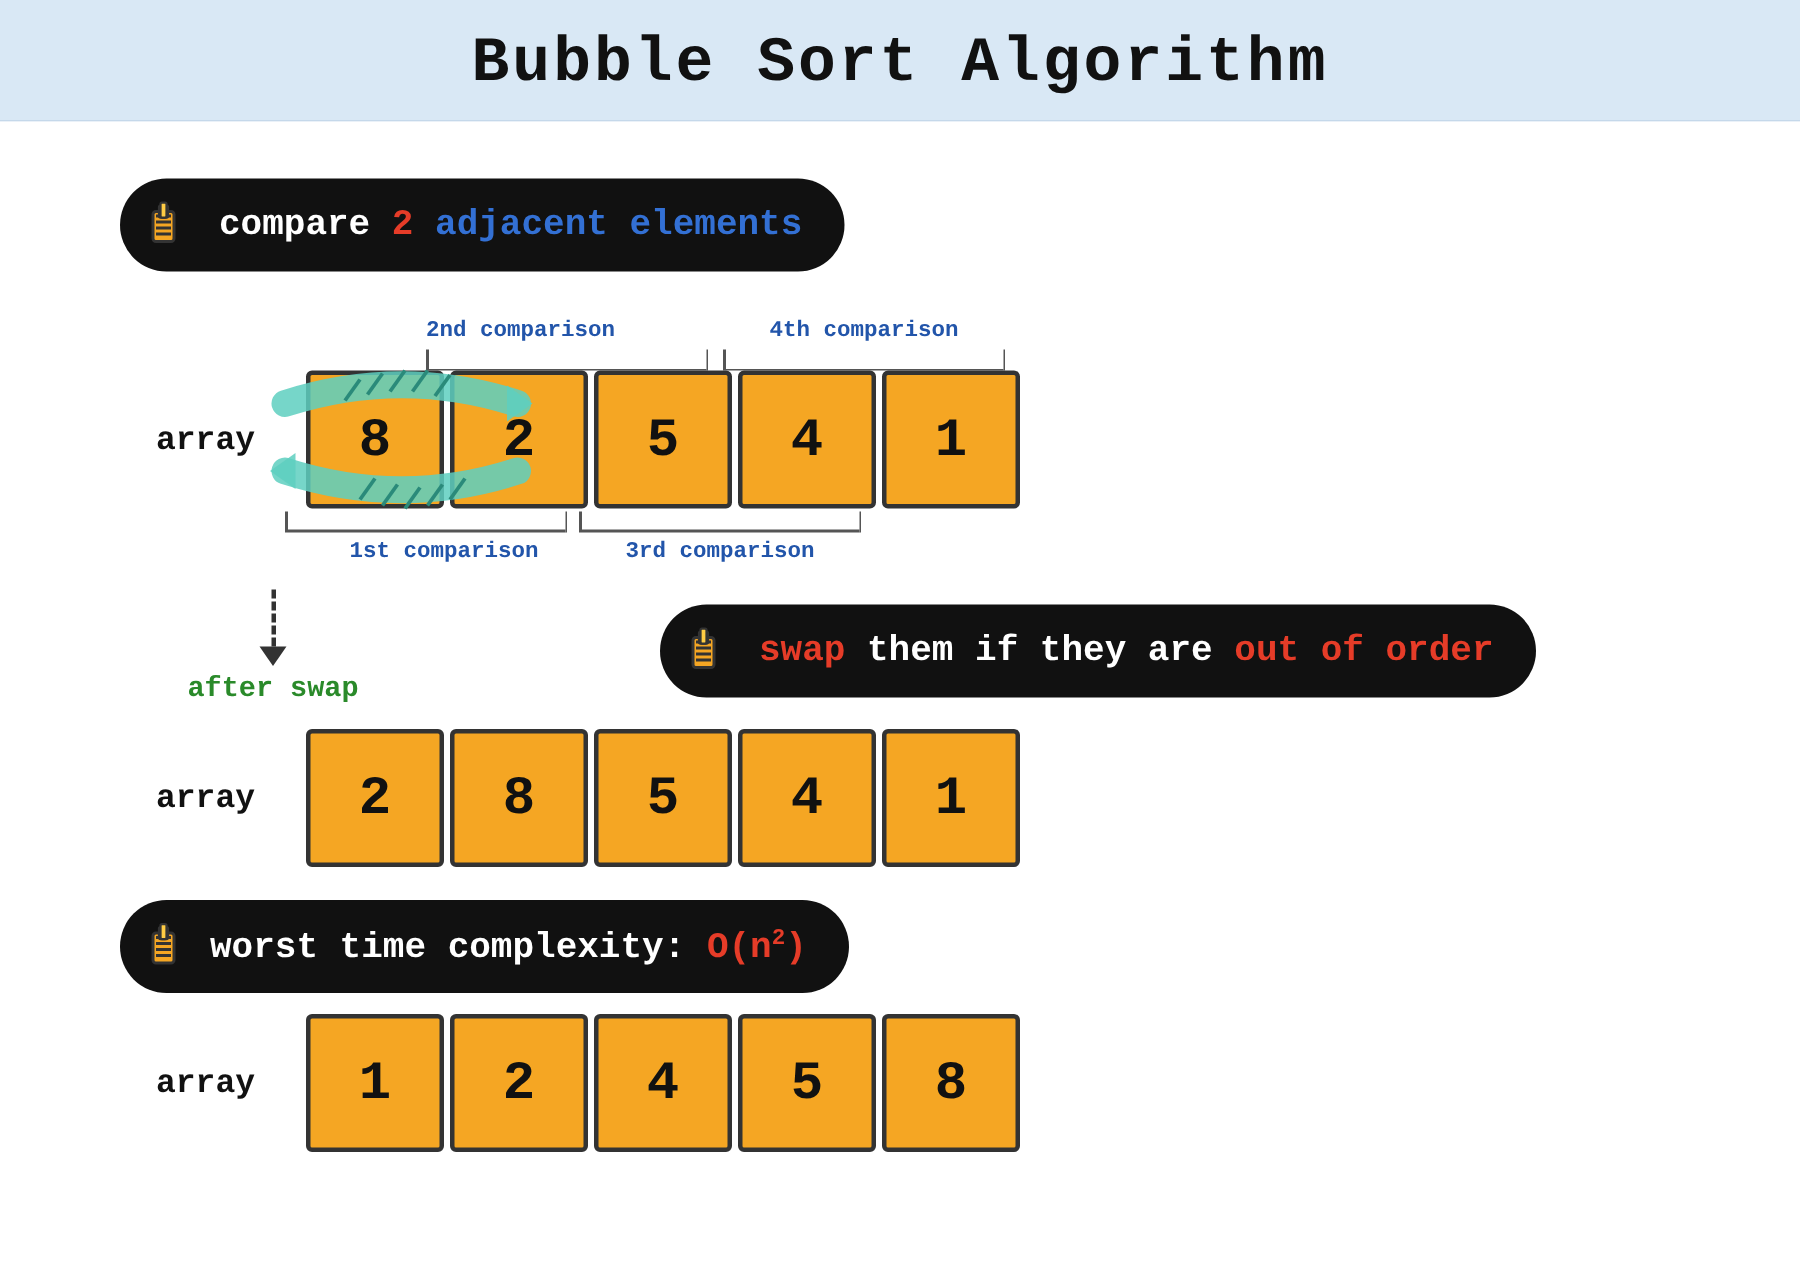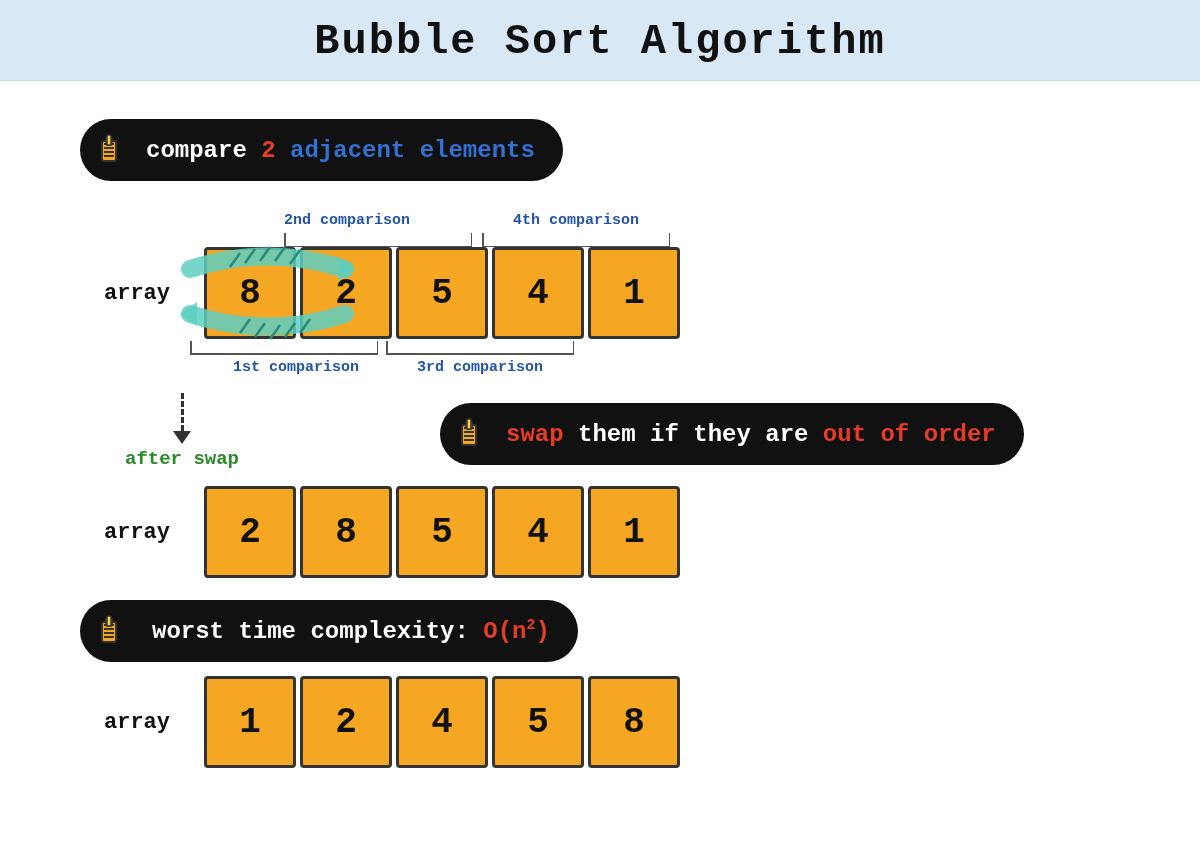--- a/index.html
+++ b/index.html
@@ -257,21 +257,21 @@
       <div class="array-cells">
         <div class="cell">2</div>
         <div class="cell">8</div>
         <div class="cell">5</div>
         <div class="cell">4</div>
         <div class="cell">1</div>
       </div>
     </div>
 
     <div class="section-complexity" style="margin-top:22px;">
-      <div class="pill" style="display:inline-flex; gap:16px;">
+      <div class="pill" style="display:inline-flex; gap:4px;">
         <svg width="38" height="38" viewBox="0 0 38 38">
           <rect x="4" y="10" width="14" height="20" rx="2" fill="#f5a623" stroke="#333" stroke-width="2"></rect>
           <rect x="8" y="6" width="6" height="8" rx="1" fill="#f5a623" stroke="#333" stroke-width="1.5"></rect>
           <rect x="6" y="12" width="10" height="2" fill="#333"></rect>
           <rect x="6" y="16" width="10" height="2" fill="#333"></rect>
           <rect x="6" y="20" width="10" height="2" fill="#333"></rect>
           <rect x="6" y="24" width="10" height="2" fill="#333"></rect>
           <rect x="9" y="4" width="4" height="10" rx="1" fill="#ffcc44" stroke="#333" stroke-width="1.5"></rect>
         </svg>
         <span class="pill-text">

